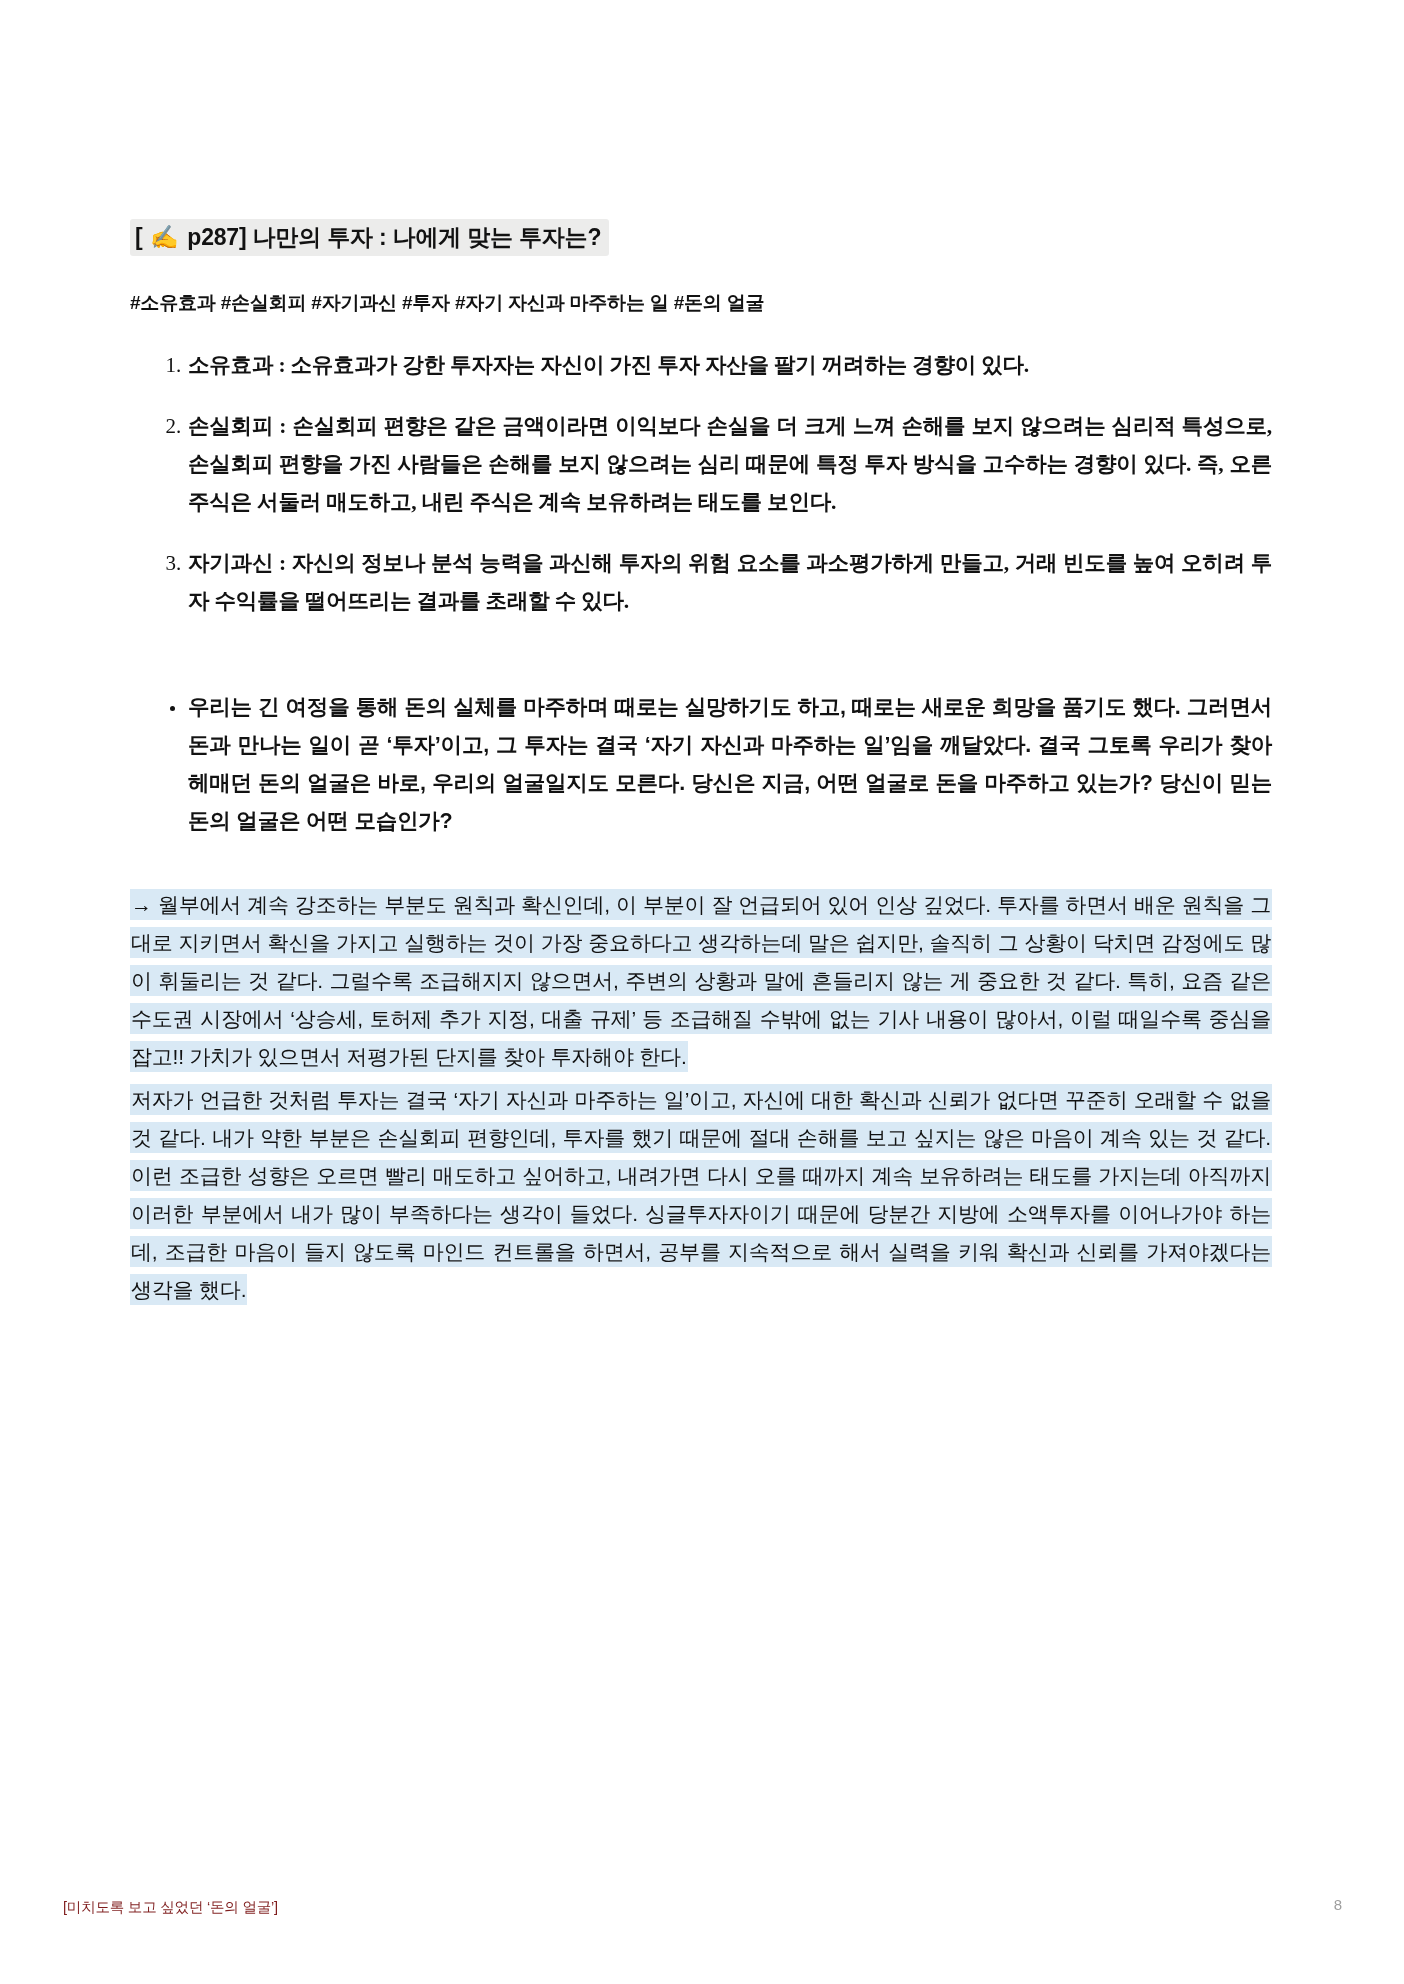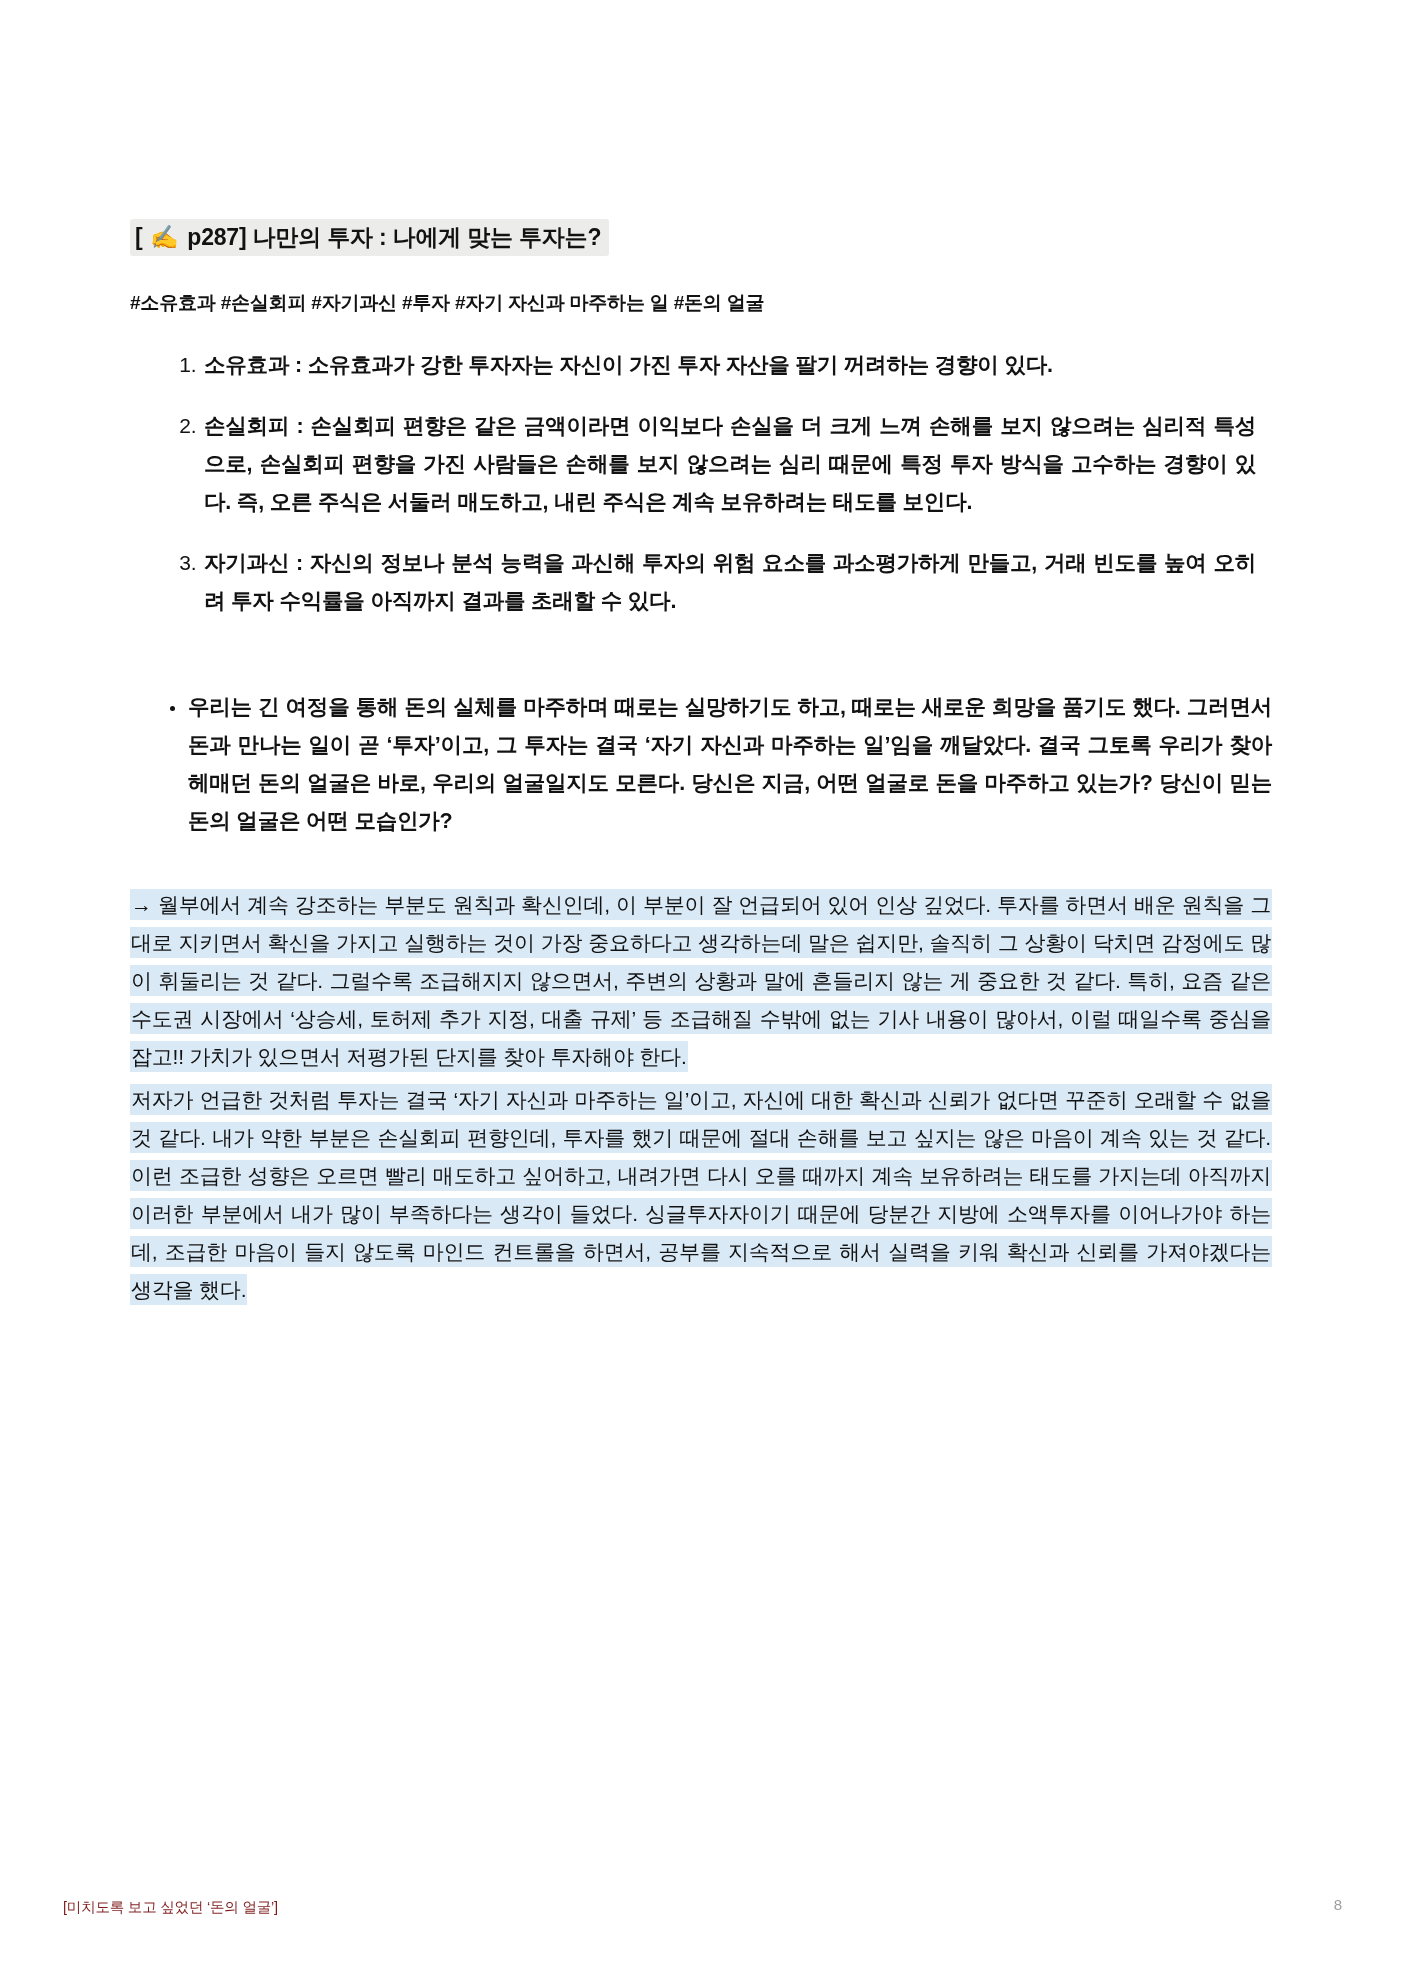--- a/index.html
+++ b/index.html
@@ -35,21 +35,22 @@
   .hashtags {
     font-size: 19px;
     font-weight: 700;
     line-height: 30px;
     margin-bottom: 28px;
     letter-spacing: -0.2px;
   }
   ol.numbered {
     list-style: decimal;
     padding-left: 56px;
-    margin: 16px;
+    margin: 0;
+    font-family: Liberation Serif, serif;
   }
   ol.numbered li {
     font-size: 21.5px;
     font-weight: 700;
     line-height: 38px;
     margin-bottom: 23px;
     text-align: justify;
     letter-spacing: -0.2px;
     padding-left: 2px;
   }
@@ -104,21 +105,21 @@
 
 <div class="content">
 
   <h1 class="title-line"><span class="title-hl"><span>[ </span><span class="emoji">✍️</span><span> p287] 나만의 투자 : 나에게 맞는 투자는?</span></span></h1>
 
   <p class="hashtags">#소유효과 #손실회피 #자기과신 #투자 #자기 자신과 마주하는 일 #돈의 얼굴</p>
 
   <ol class="numbered">
     <li><span>소유효과 : 소유효과가 강한 투자자는 자신이 가진 투자 자산을 팔기 꺼려하는 경향이 있다.</span></li>
     <li><span>손실회피 : 손실회피 편향은 같은 금액이라면 이익보다 손실을 더 크게 느껴 손해를 보지 않으려는 심리적 특성으로, 손실회피 편향을 가진 사람들은 손해를 보지 않으려는 심리 때문에 특정 투자 방식을 고수하는 경향이 있다. 즉, 오른 주식은 서둘러 매도하고, 내린 주식은 계속 보유하려는 태도를 보인다.</span></li>
-    <li><span>자기과신 : 자신의 정보나 분석 능력을 과신해 투자의 위험 요소를 과소평가하게 만들고, 거래 빈도를 높여 오히려 투자 수익률을 아직까지 결과를 초래할 수 있다.</span></li>
+    <li><span>자기과신 : 자신의 정보나 분석 능력을 과신해 투자의 위험 요소를 과소평가하게 만들고, 거래 빈도를 높여 오히려 투자 수익률을 떨어뜨리는 결과를 초래할 수 있다.</span></li>
   </ol>
 
   <ul class="bullet">
     <li><span>우리는 긴 여정을 통해 돈의 실체를 마주하며 때로는 실망하기도 하고, 때로는 새로운 희망을 품기도 했다. 그러면서 돈과 만나는 일이 곧 ‘투자’이고, 그 투자는 결국 ‘자기 자신과 마주하는 일’임을 깨달았다. 결국 그토록 우리가 찾아 헤매던 돈의 얼굴은 바로, 우리의 얼굴일지도 모른다. 당신은 지금, 어떤 얼굴로 돈을 마주하고 있는가? 당신이 믿는 돈의 얼굴은 어떤 모습인가?</span></li>
   </ul>
 
   <div class="notes">
     <p class="note"><span class="hl">→ 월부에서 계속 강조하는 부분도 원칙과 확신인데, 이 부분이 잘 언급되어 있어 인상 깊었다. 투자를 하면서 배운 원칙을 그대로 지키면서 확신을 가지고 실행하는 것이 가장 중요하다고 생각하는데 말은 쉽지만, 솔직히 그 상황이 닥치면 감정에도 많이 휘둘리는 것 같다. 그럴수록 조급해지지 않으면서, 주변의 상황과 말에 흔들리지 않는 게 중요한 것 같다. 특히, 요즘 같은 수도권 시장에서 ‘상승세, 토허제 추가 지정, 대출 규제’ 등 조급해질 수밖에 없는 기사 내용이 많아서, 이럴 때일수록 중심을 잡고!! 가치가 있으면서 저평가된 단지를 찾아 투자해야 한다.</span></p>
     <p class="note"><span class="hl">저자가 언급한 것처럼 투자는 결국 ‘자기 자신과 마주하는 일’이고, 자신에 대한 확신과 신뢰가 없다면 꾸준히 오래할 수 없을 것 같다. 내가 약한 부분은 손실회피 편향인데, 투자를 했기 때문에 절대 손해를 보고 싶지는 않은 마음이 계속 있는 것 같다. 이런 조급한 성향은 오르면 빨리 매도하고 싶어하고, 내려가면 다시 오를 때까지 계속 보유하려는 태도를 가지는데 아직까지 이러한 부분에서 내가 많이 부족하다는 생각이 들었다. 싱글투자자이기 때문에 당분간 지방에 소액투자를 이어나가야 하는데, 조급한 마음이 들지 않도록 마인드 컨트롤을 하면서, 공부를 지속적으로 해서 실력을 키워 확신과 신뢰를 가져야겠다는 생각을 했다.</span></p>
   </div>

